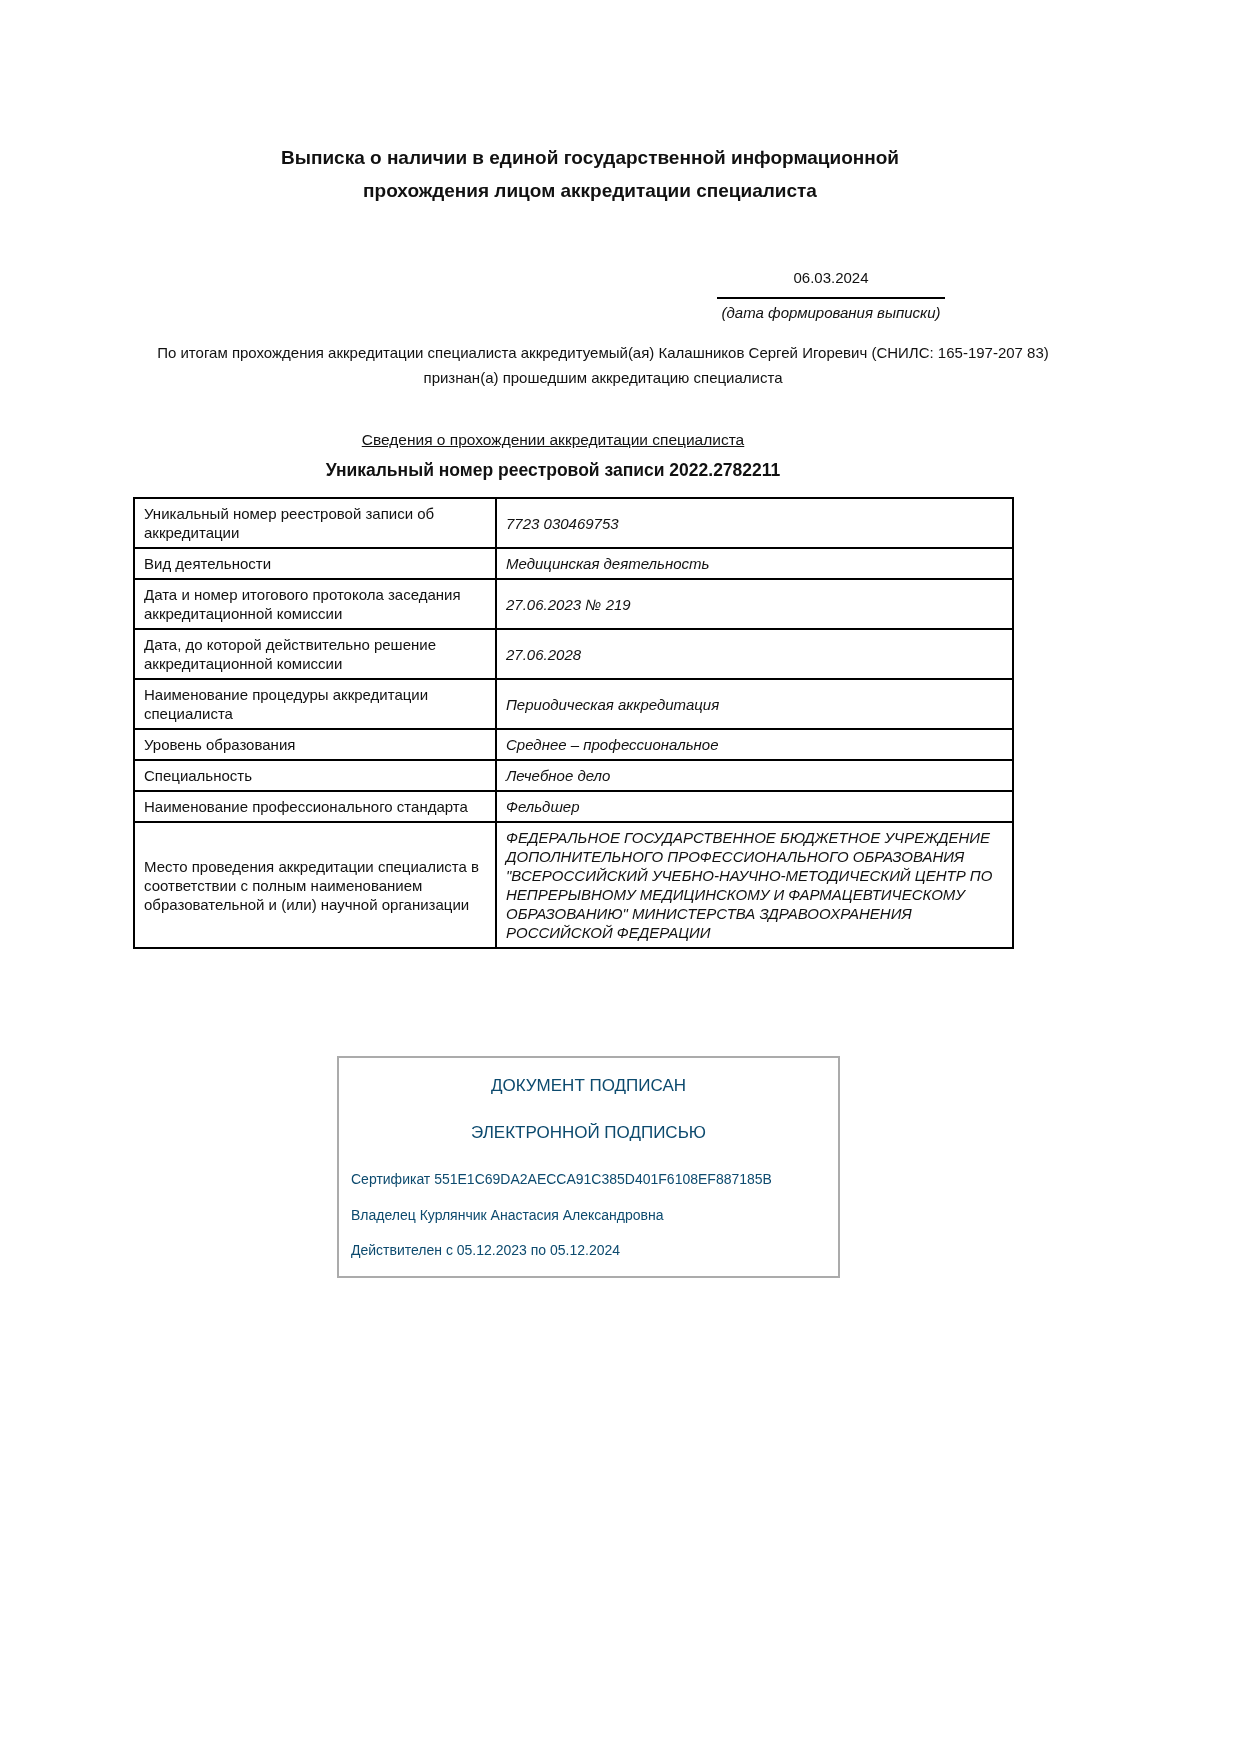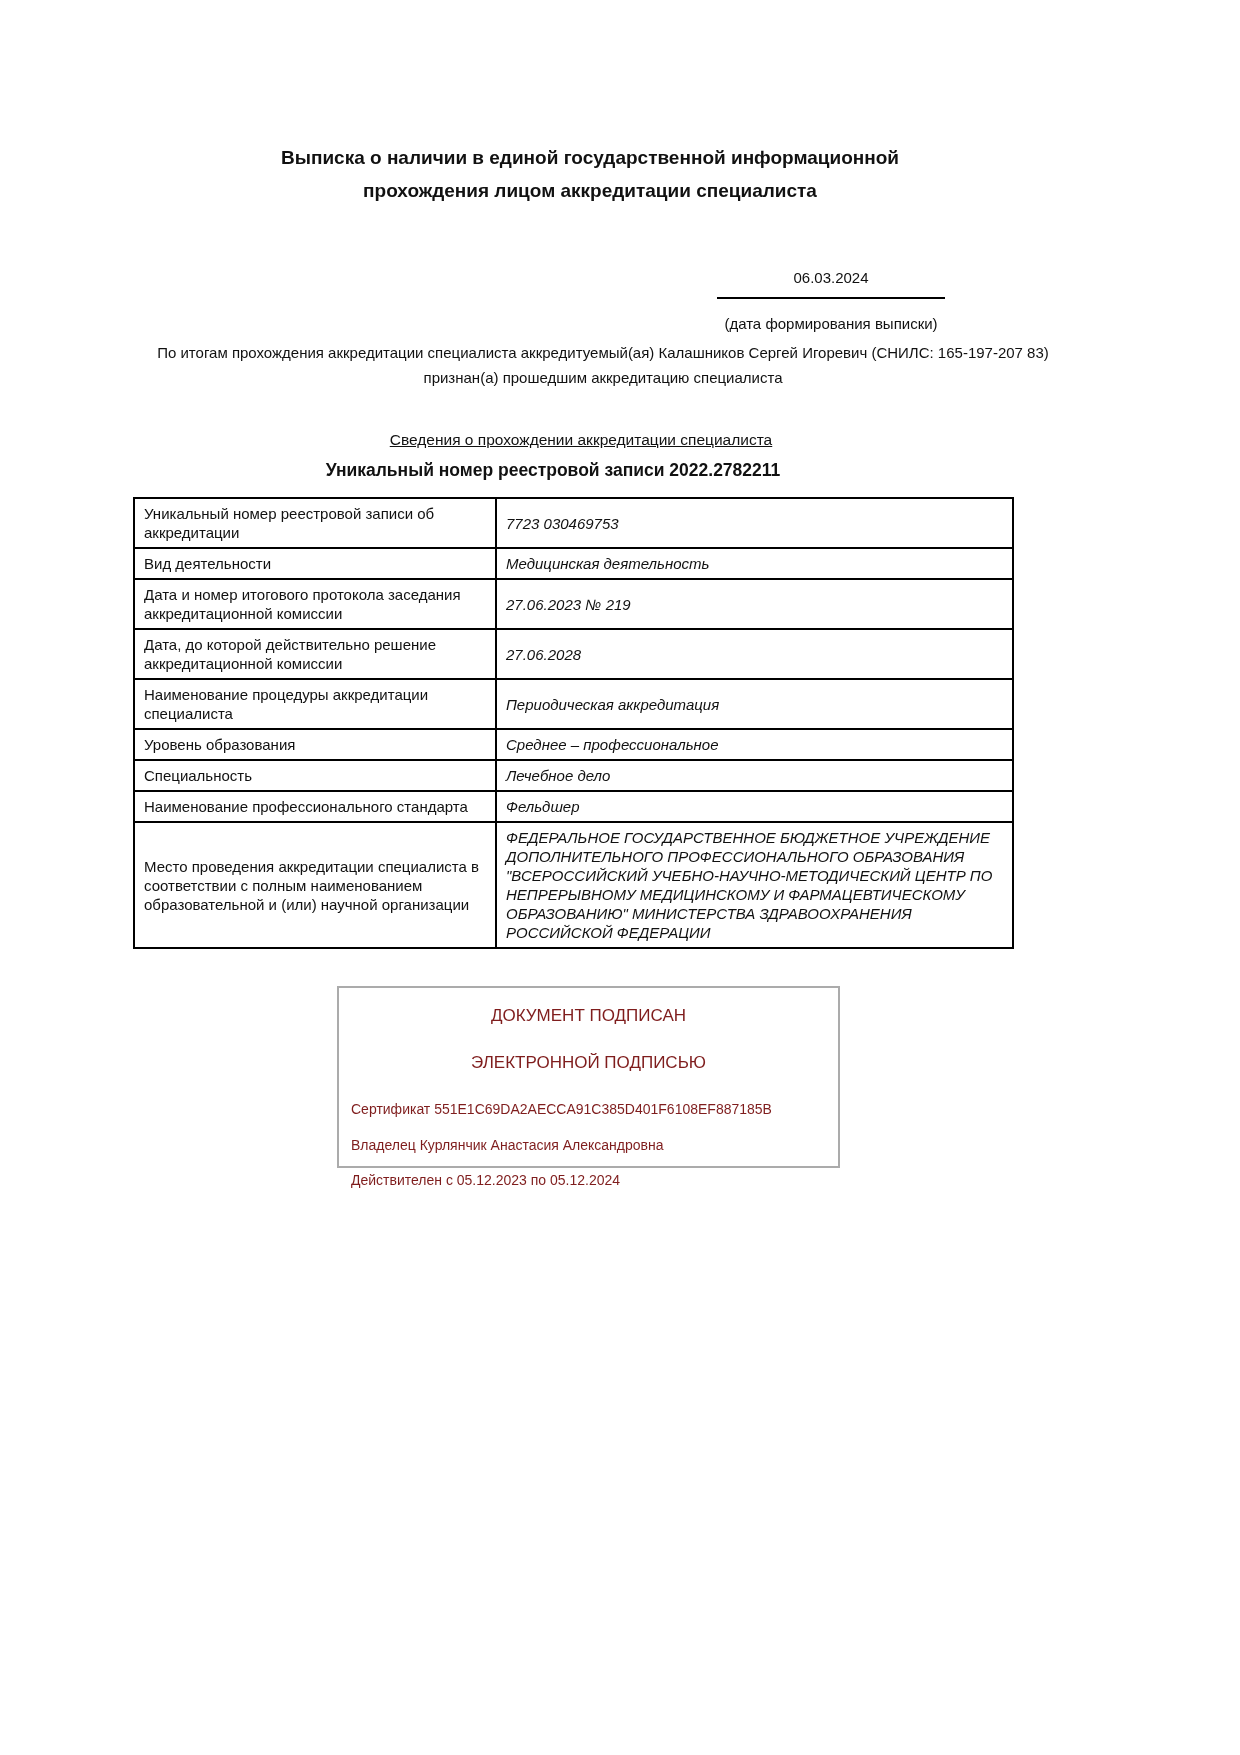--- a/index.html
+++ b/index.html
@@ -33,40 +33,40 @@
     width: 228px;
     text-align: center;
   }
   .date-value {
     font-size: 15px;
     padding-bottom: 11px;
     border-bottom: 2px solid #000000;
   }
   .date-caption {
     font-size: 15px;
-    padding-top: 16px;
+    padding-top: 5px;
+    font-style: italic;
   }
   .intro {
     position: absolute;
     top: 340px;
     left: 0;
     width: 1206px;
     text-align: center;
     font-size: 15px;
     line-height: 25px;
   }
   .section-heading {
     position: absolute;
     top: 431px;
     left: 0;
     width: 1106px;
     text-align: center;
     font-size: 15.5px;
     text-decoration: underline;
-    margin-left: 28px;
   }
   .registry-heading {
     position: absolute;
     top: 460px;
     left: 0;
     width: 1106px;
     text-align: center;
     font-size: 17.5px;
     font-weight: 700;
   }
@@ -83,26 +83,26 @@
     border: 2px solid #000000;
     vertical-align: middle;
     padding: 5px 9px;
     line-height: 19px;
     word-wrap: break-word;
   }
   .acc-table td.label-cell { width: 342px; }
   .acc-table td.value-cell { width: 497px; font-style: italic; }
   .sig-box {
     position: absolute;
-    top: 986px;
+    top: 1056px;
     left: 337px;
     width: 503px;
-    height: 182px;
+    height: 222px;
     border: 2px solid #ababab;
-    color: #7f1d1d;
+    color: #0c4a6e;
     box-sizing: border-box;
   }
   .sig-line1 {
     margin-top: 18px;
     text-align: center;
     font-size: 17px;
   }
   .sig-line2 {
     margin-top: 27px;
     text-align: center;

